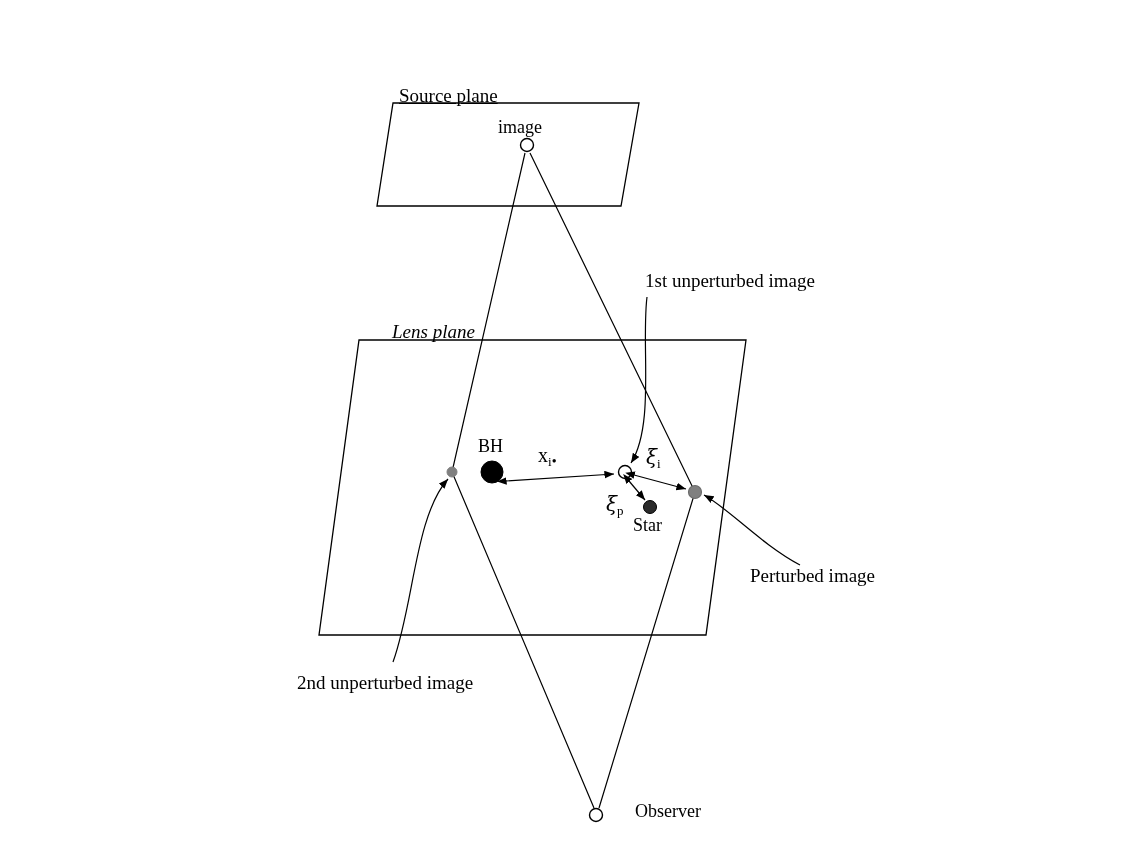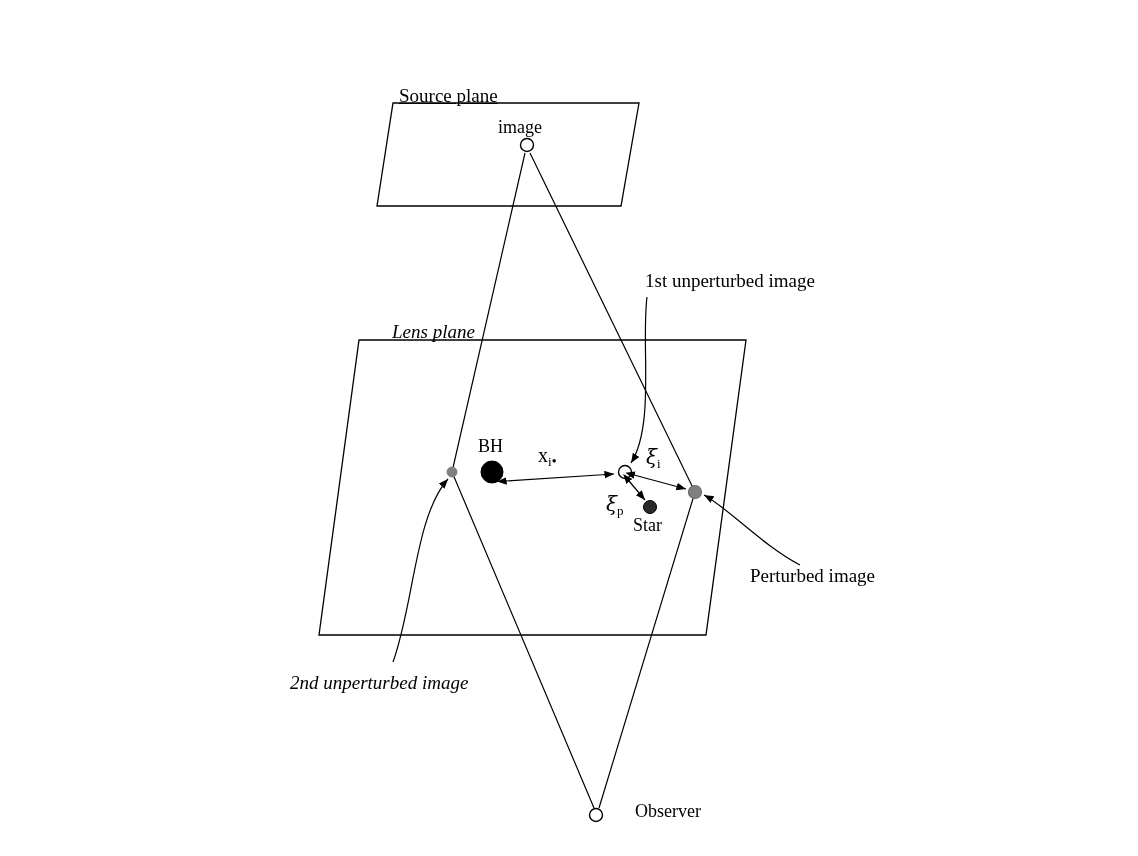--- a/index.html
+++ b/index.html
@@ -98,21 +98,21 @@
   <div class="lbl lbl-plane" style="left:392px; top:322px;font-style:italic;">Lens plane</div>
 
   <div class="lbl lbl-pt" style="left:478px; top:437px;">BH</div>
 
   <div class="lbl lbl-pt" style="left:633px; top:516px;text-align:center;">Star</div>
 
   <div class="lbl lbl-pt" style="left:615px; top:802px;margin-left:20px;">Observer</div>
 
   <div class="lbl lbl-anno" style="left:645px; top:271px;">1st unperturbed image</div>
 
-  <div class="lbl lbl-anno" style="left:290px; top:673px;font-style:italic;">2nd unperturbed image</div>
+  <div class="lbl lbl-anno" style="left:297px; top:673px;">2nd unperturbed image</div>
 
   <div class="lbl lbl-anno" style="left:728px; top:566px;margin-left:22px;">Perturbed image</div>
 
   <div class="lbl lbl-math" style="left:538px; top:444px;text-align:right;">
     <span>x</span><span class="sub">i</span><span class="dotsub">•</span>
   </div>
 
   <div class="lbl lbl-math" style="left:646px; top:446px;">
     <span class="greek">ξ</span><span class="sub">i</span>
   </div>

